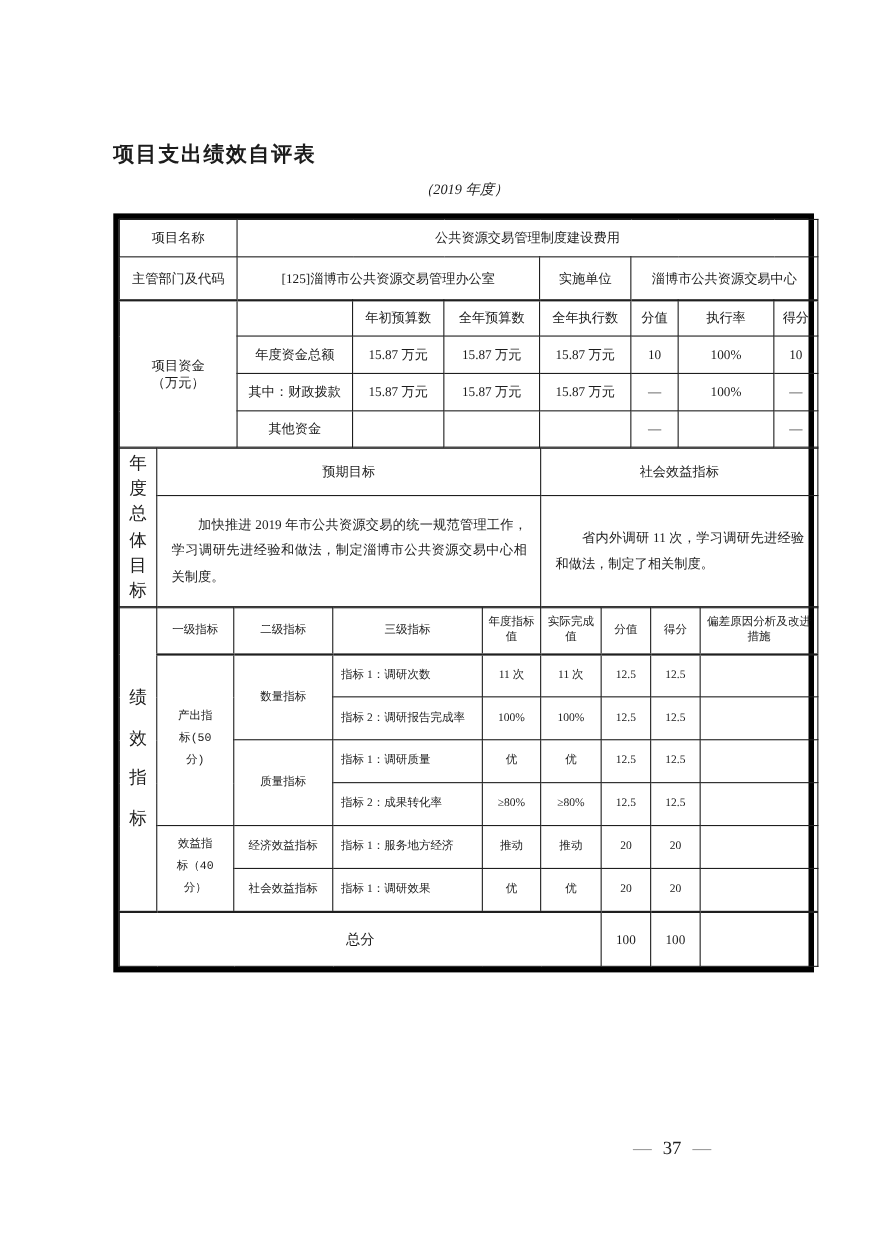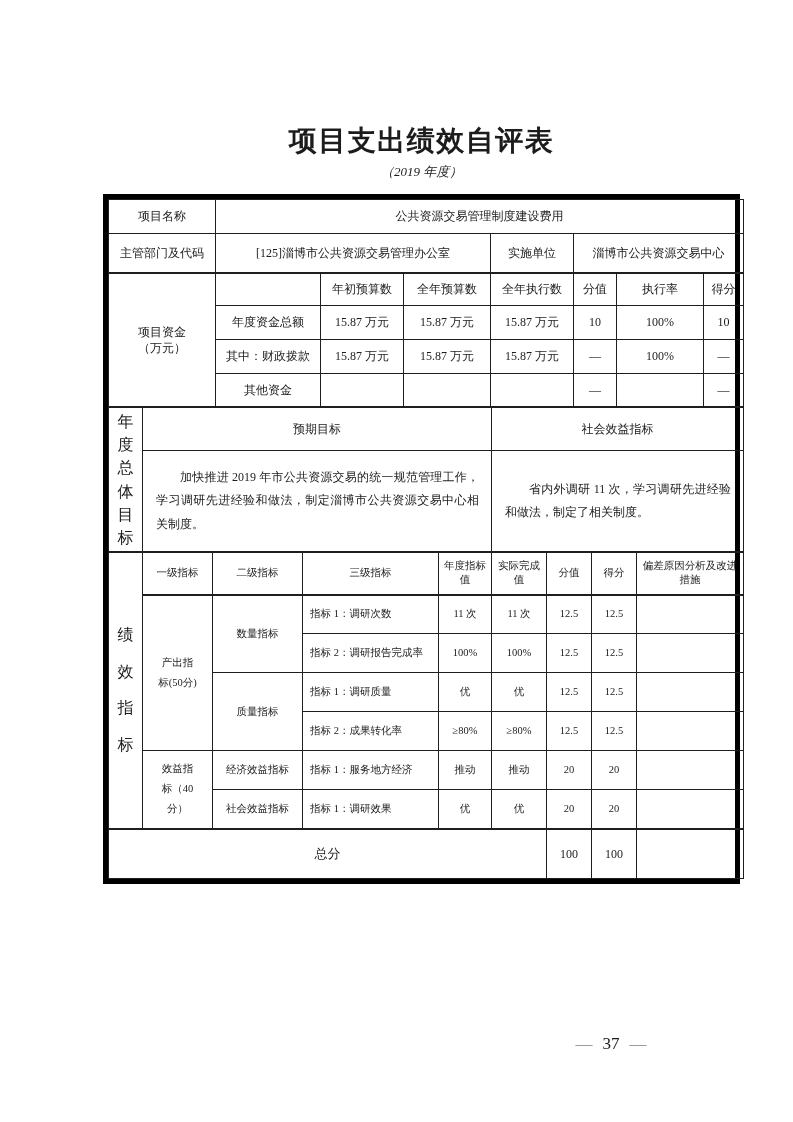--- a/index.html
+++ b/index.html
@@ -7,38 +7,38 @@
   body { font-family: "Liberation Serif", "DejaVu Serif", serif; color: #1c1c1c; }
   .sheet {
     position: relative;
     width: 793px; height: 1122px;
     background: #ffffff;
     overflow: hidden;
     margin: 0;
   }
   .doc { padding-top: 126px; margin-left: 103px; width: 637px; }
   .title {
-    font-size: 28px; font-weight: bold; text-align: center;
+    font-size: 19px; font-weight: bold; text-align: left;
     letter-spacing: 1.5px; line-height: 30px;
     font-family: "Liberation Sans", "DejaVu Sans", sans-serif;
   }
   .subtitle { text-align: center; font-size: 13px; line-height: 18px; margin-top: 7px; font-style: italic; }
   .table-wrap { margin-top: 13px; border: 5px solid #000000; }
   table { border-collapse: collapse; table-layout: fixed; width: 635px; }
   td {
     border: 1px solid #1f1f1f;
     text-align: center; vertical-align: middle;
     padding: 2px 3px; overflow: hidden;
     font-size: 12px; line-height: 1.35;
   }
   .thick-b td { border-bottom-width: 2px; }
   .thick-t td { border-top-width: 2px; }
   .t3 td { font-size: 10.5px; }
   .c3 { text-align: left; padding-left: 7px; white-space: nowrap; }
-  .lv1 { padding: 0 14px; word-break: break-all; line-height: 1.9; }
+  .lv1 { padding: 0 14px; word-break: break-all; line-height: 1.9; font-family: Liberation Mono, monospace; }
   .vlabel { display: inline-block; width: 1.1em; word-break: break-all; line-height: 1.45; font-size: 16px; }
   .vlabel-sparse { line-height: 2.3; }
   .goal-cell { text-align: justify; vertical-align: middle; padding: 8px 12px 8px 13px; }
   .goal-cell p { text-indent: 2em; line-height: 1.95; font-size: 12px; }
   .page-num {
     position: absolute; top: 1034px; left: 555px; width: 112px;
     text-align: center; font-size: 17px; white-space: nowrap;
   }
   .page-num .dash { color: #8a8a8a; }
   .page-num .num { margin: 0 10px; color: #1c1c1c; }

